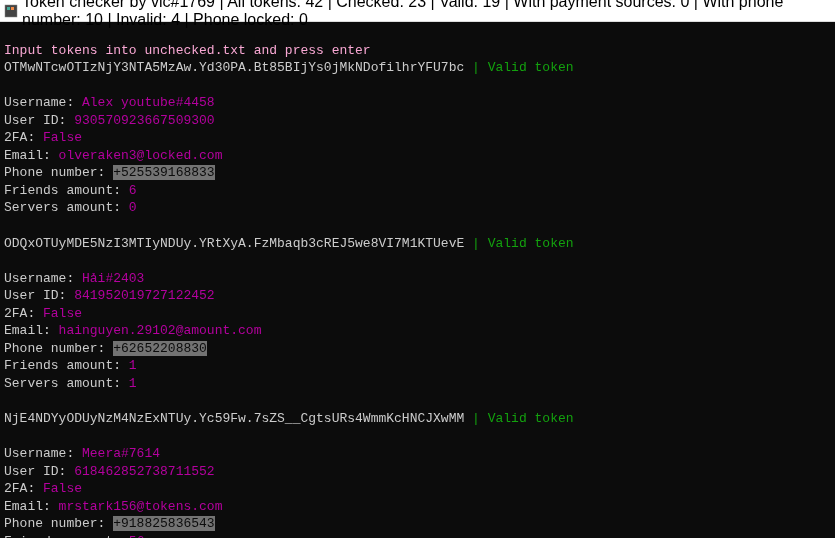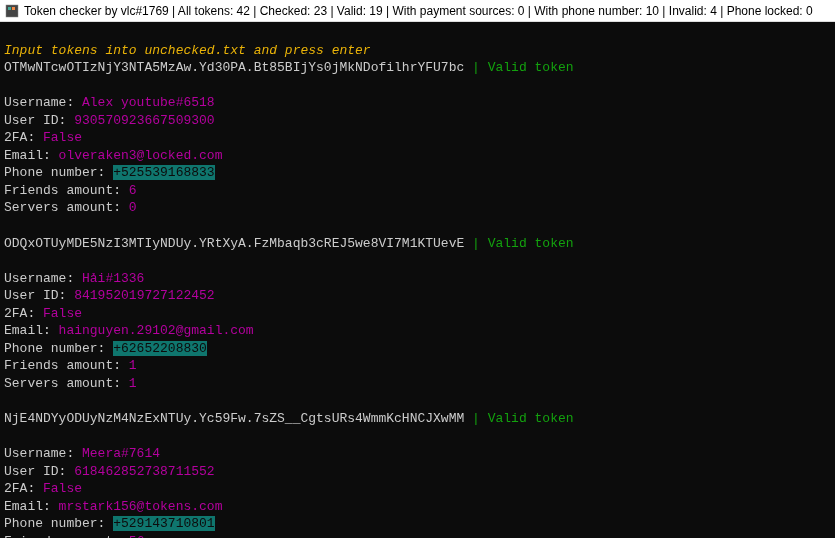--- a/index.html
+++ b/index.html
@@ -9,21 +9,21 @@
       background: #fff;
       width: 835px;
       height: 538px;
       overflow: hidden;
     }
     .titlebar {
       background: #fff;
       border-bottom: 1px solid #ddd;
       padding: 2px 4px;
       font-family: 'Segoe UI', Tahoma, sans-serif;
-      font-size: 12px;
+      font-size: 16px;
       color: #000;
       display: flex;
       align-items: center;
       height: 22px;
     }
     .titlebar .icon {
       width: 16px;
       height: 16px;
       margin-right: 4px;
       display: inline-flex;
@@ -33,66 +33,66 @@
     .terminal {
       background: #0c0c0c;
       color: #cccccc;
       padding: 2px 4px;
       height: calc(538px - 22px);
       overflow: hidden;
       line-height: 1.35;
       font-size: 13px;
       white-space: pre;
     }
-    .yellow { color: #eab308; font-style: italic; }
+    .yellow { color: #f9a8d4; }
     .green { color: #13a10e; }
     .magenta { color: #b4009e; }
-    .hl-green { background: #0f766e; color: #0c0c0c; }
+    .hl-green { background: #737373; color: #0c0c0c; }
     .pipe-green { color: #13a10e; }
   </style>
 </head>
 <body>
 
 <div class="titlebar">
   <span class="icon">
     <svg width="14" height="14" viewBox="0 0 14 14">
       <rect x="1" y="1" width="12" height="12" fill="#444" stroke="#888" stroke-width="0.5"></rect>
       <rect x="3" y="3" width="3" height="3" fill="#4a9"></rect>
       <rect x="7" y="3" width="3" height="3" fill="#e84"></rect>
     </svg>
   </span>
   <span>Token checker by vlc#1769 | All tokens: 42 | Checked: 23 | Valid: 19 | With payment sources: 0 | With phone number: 10 | Invalid: 4 | Phone locked: 0</span>
 </div>
 
 <div class="terminal">
 <span class="yellow">Input tokens into unchecked.txt and press enter</span>
 <span><span>OTMwNTcwOTIzNjY3NTA5MzAw.Yd30PA.Bt85BIjYs0jMkNDofilhrYFU7bc</span> <span class="pipe-green">|</span> <span class="green">Valid token</span></span>
 
-<span><span>Username: </span><span class="magenta">Alex youtube#6518</span></span>
+<span><span>Username: </span><span class="magenta">Alex youtube#4458</span></span>
 <span><span>User ID: </span><span class="magenta">930570923667509300</span></span>
 <span><span>2FA: </span><span class="magenta">False</span></span>
 <span><span>Email: </span><span class="magenta">olveraken3@locked.com</span></span>
 <span><span>Phone number: </span><span class="hl-green">+525539168833</span></span>
 <span><span>Friends amount: </span><span class="magenta">6</span></span>
 <span><span>Servers amount: </span><span class="magenta">0</span></span>
 
 <span><span>ODQxOTUyMDE5NzI3MTIyNDUy.YRtXyA.FzMbaqb3cREJ5we8VI7M1KTUevE</span> <span class="pipe-green">|</span> <span class="green">Valid token</span></span>
 
-<span><span>Username: </span><span class="magenta">Hải#1336</span></span>
+<span><span>Username: </span><span class="magenta">Hải#2403</span></span>
 <span><span>User ID: </span><span class="magenta">841952019727122452</span></span>
 <span><span>2FA: </span><span class="magenta">False</span></span>
-<span><span>Email: </span><span class="magenta">hainguyen.29102@gmail.com</span></span>
+<span><span>Email: </span><span class="magenta">hainguyen.29102@amount.com</span></span>
 <span><span>Phone number: </span><span class="hl-green">+62652208830</span></span>
 <span><span>Friends amount: </span><span class="magenta">1</span></span>
 <span><span>Servers amount: </span><span class="magenta">1</span></span>
 
 <span><span>NjE4NDYyODUyNzM4NzExNTUy.Yc59Fw.7sZS__CgtsURs4WmmKcHNCJXwMM</span> <span class="pipe-green">|</span> <span class="green">Valid token</span></span>
 
 <span><span>Username: </span><span class="magenta">Meera#7614</span></span>
 <span><span>User ID: </span><span class="magenta">618462852738711552</span></span>
 <span><span>2FA: </span><span class="magenta">False</span></span>
 <span><span>Email: </span><span class="magenta">mrstark156@tokens.com</span></span>
-<span><span>Phone number: </span><span class="hl-green">+529143710801</span></span>
+<span><span>Phone number: </span><span class="hl-green">+918825836543</span></span>
 <span><span>Friends amount: </span><span class="magenta">56</span></span>
 
 
 
 </div>
 
 </body></html>

